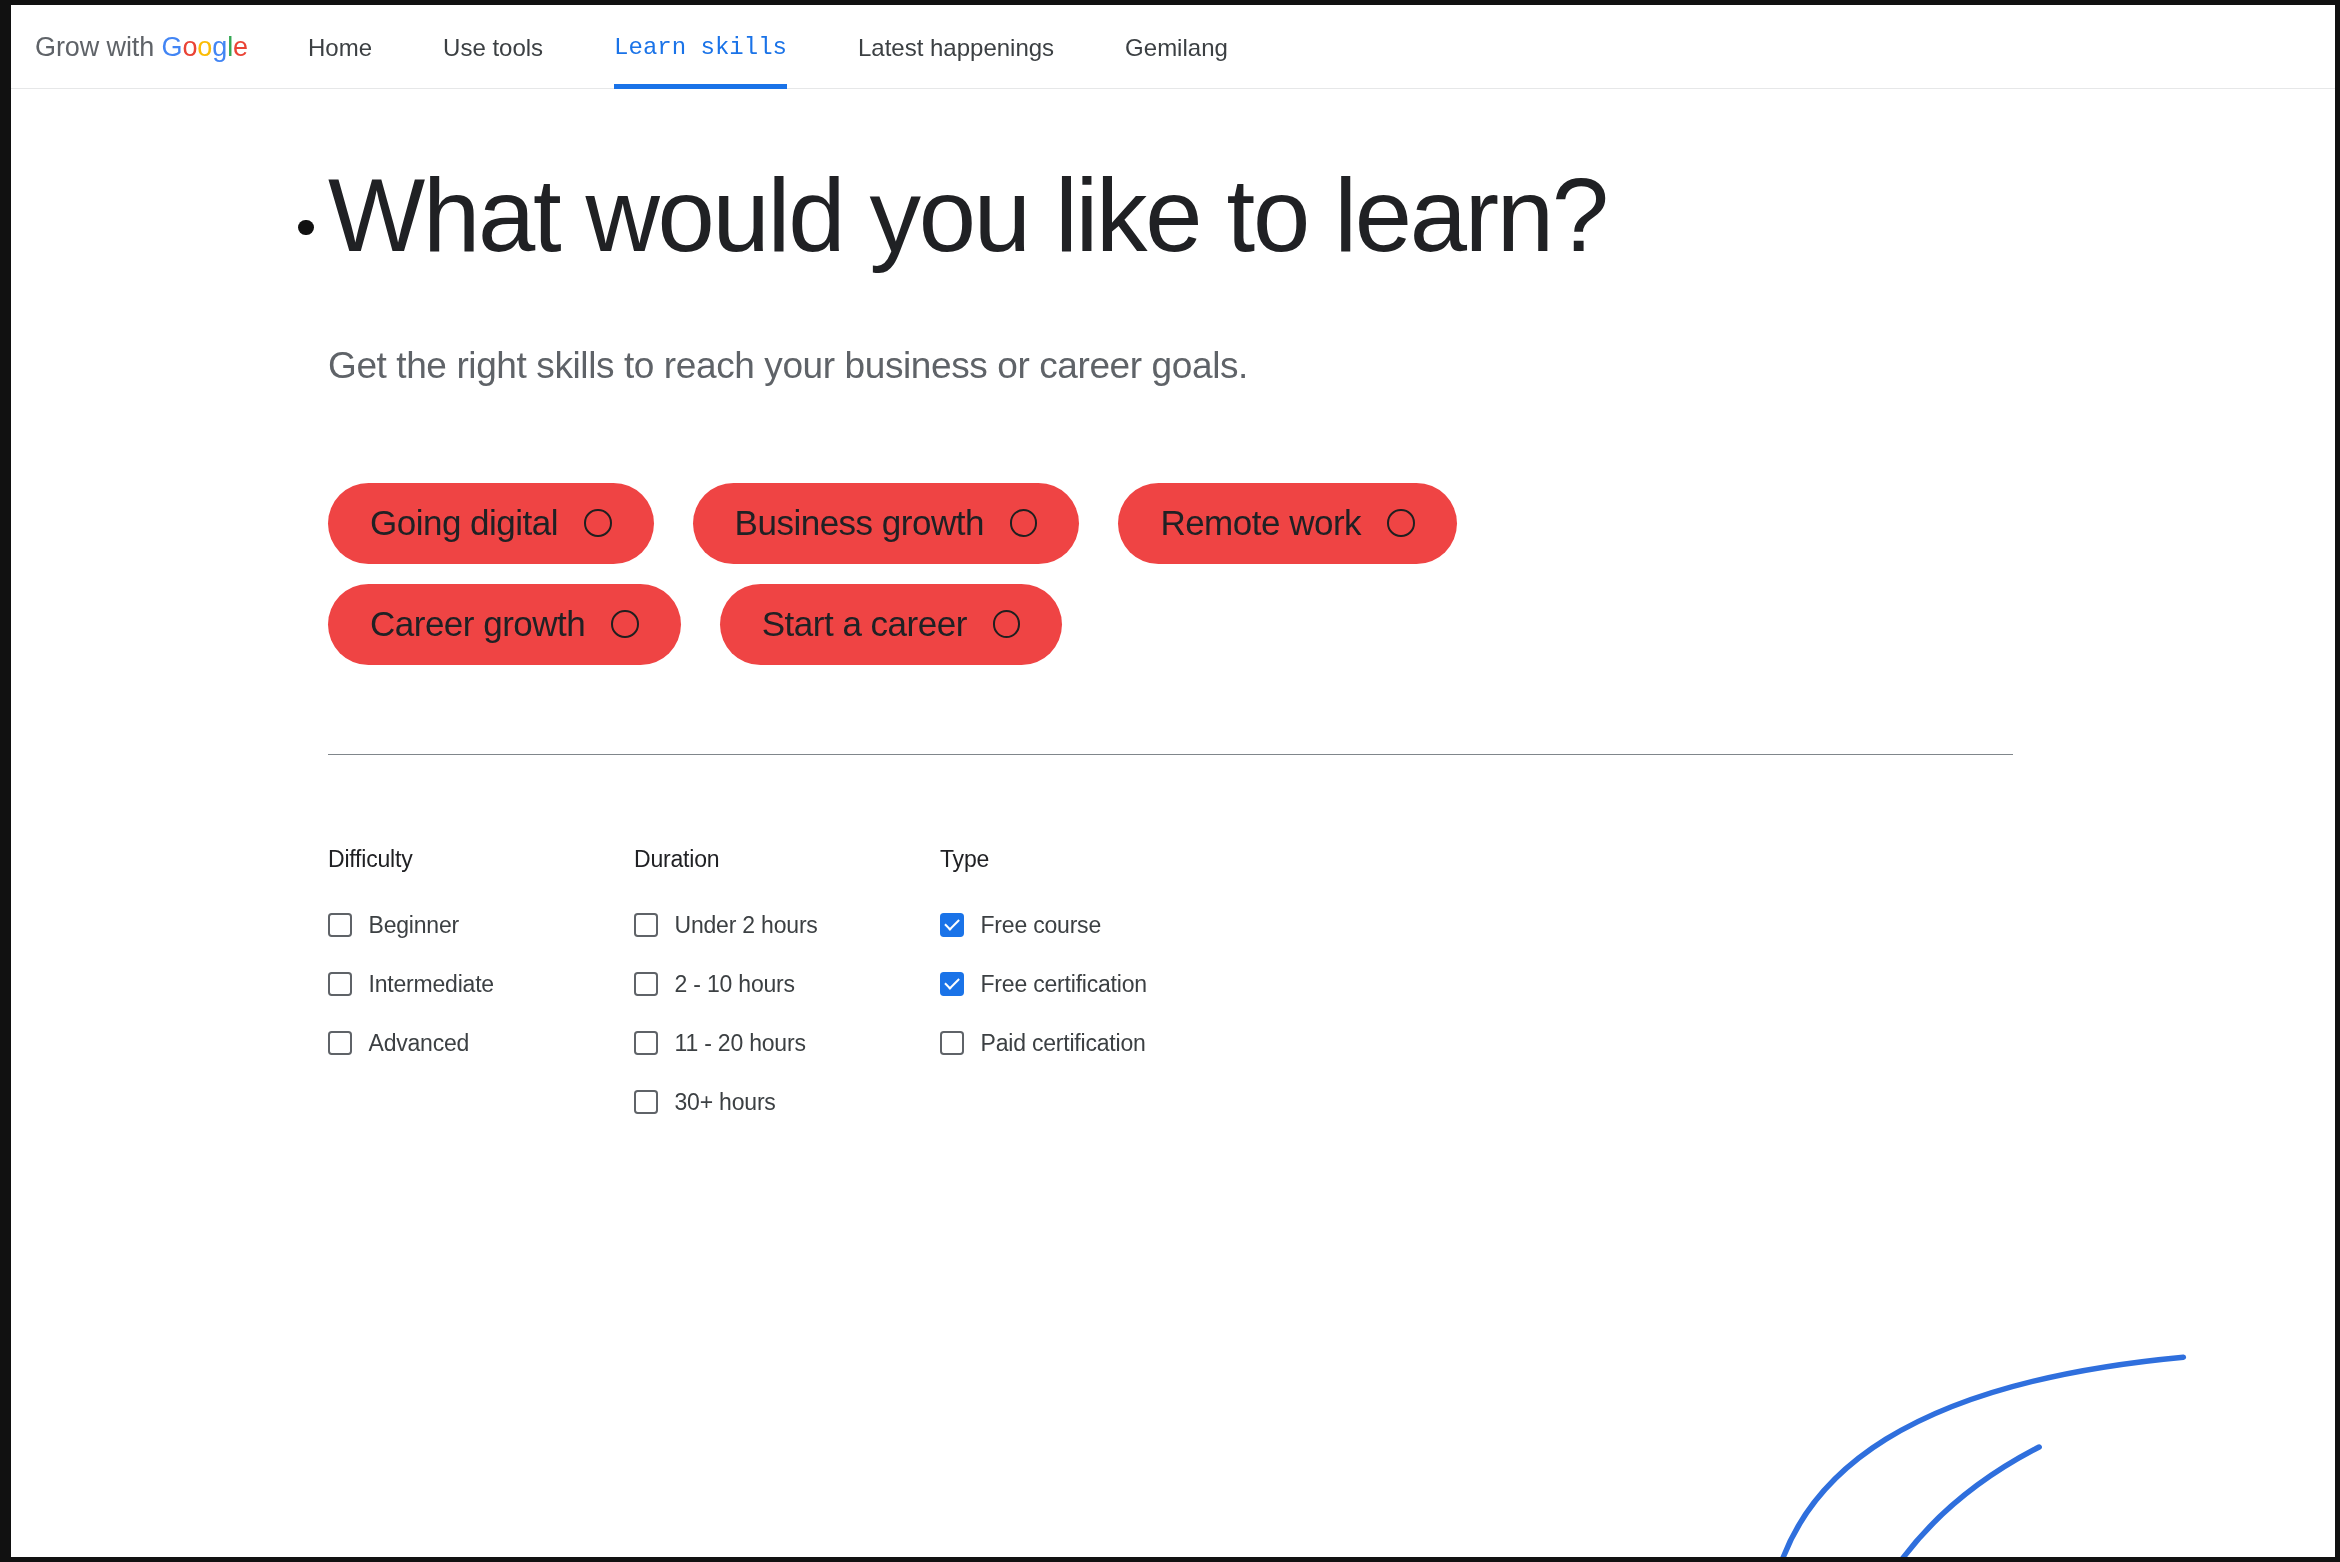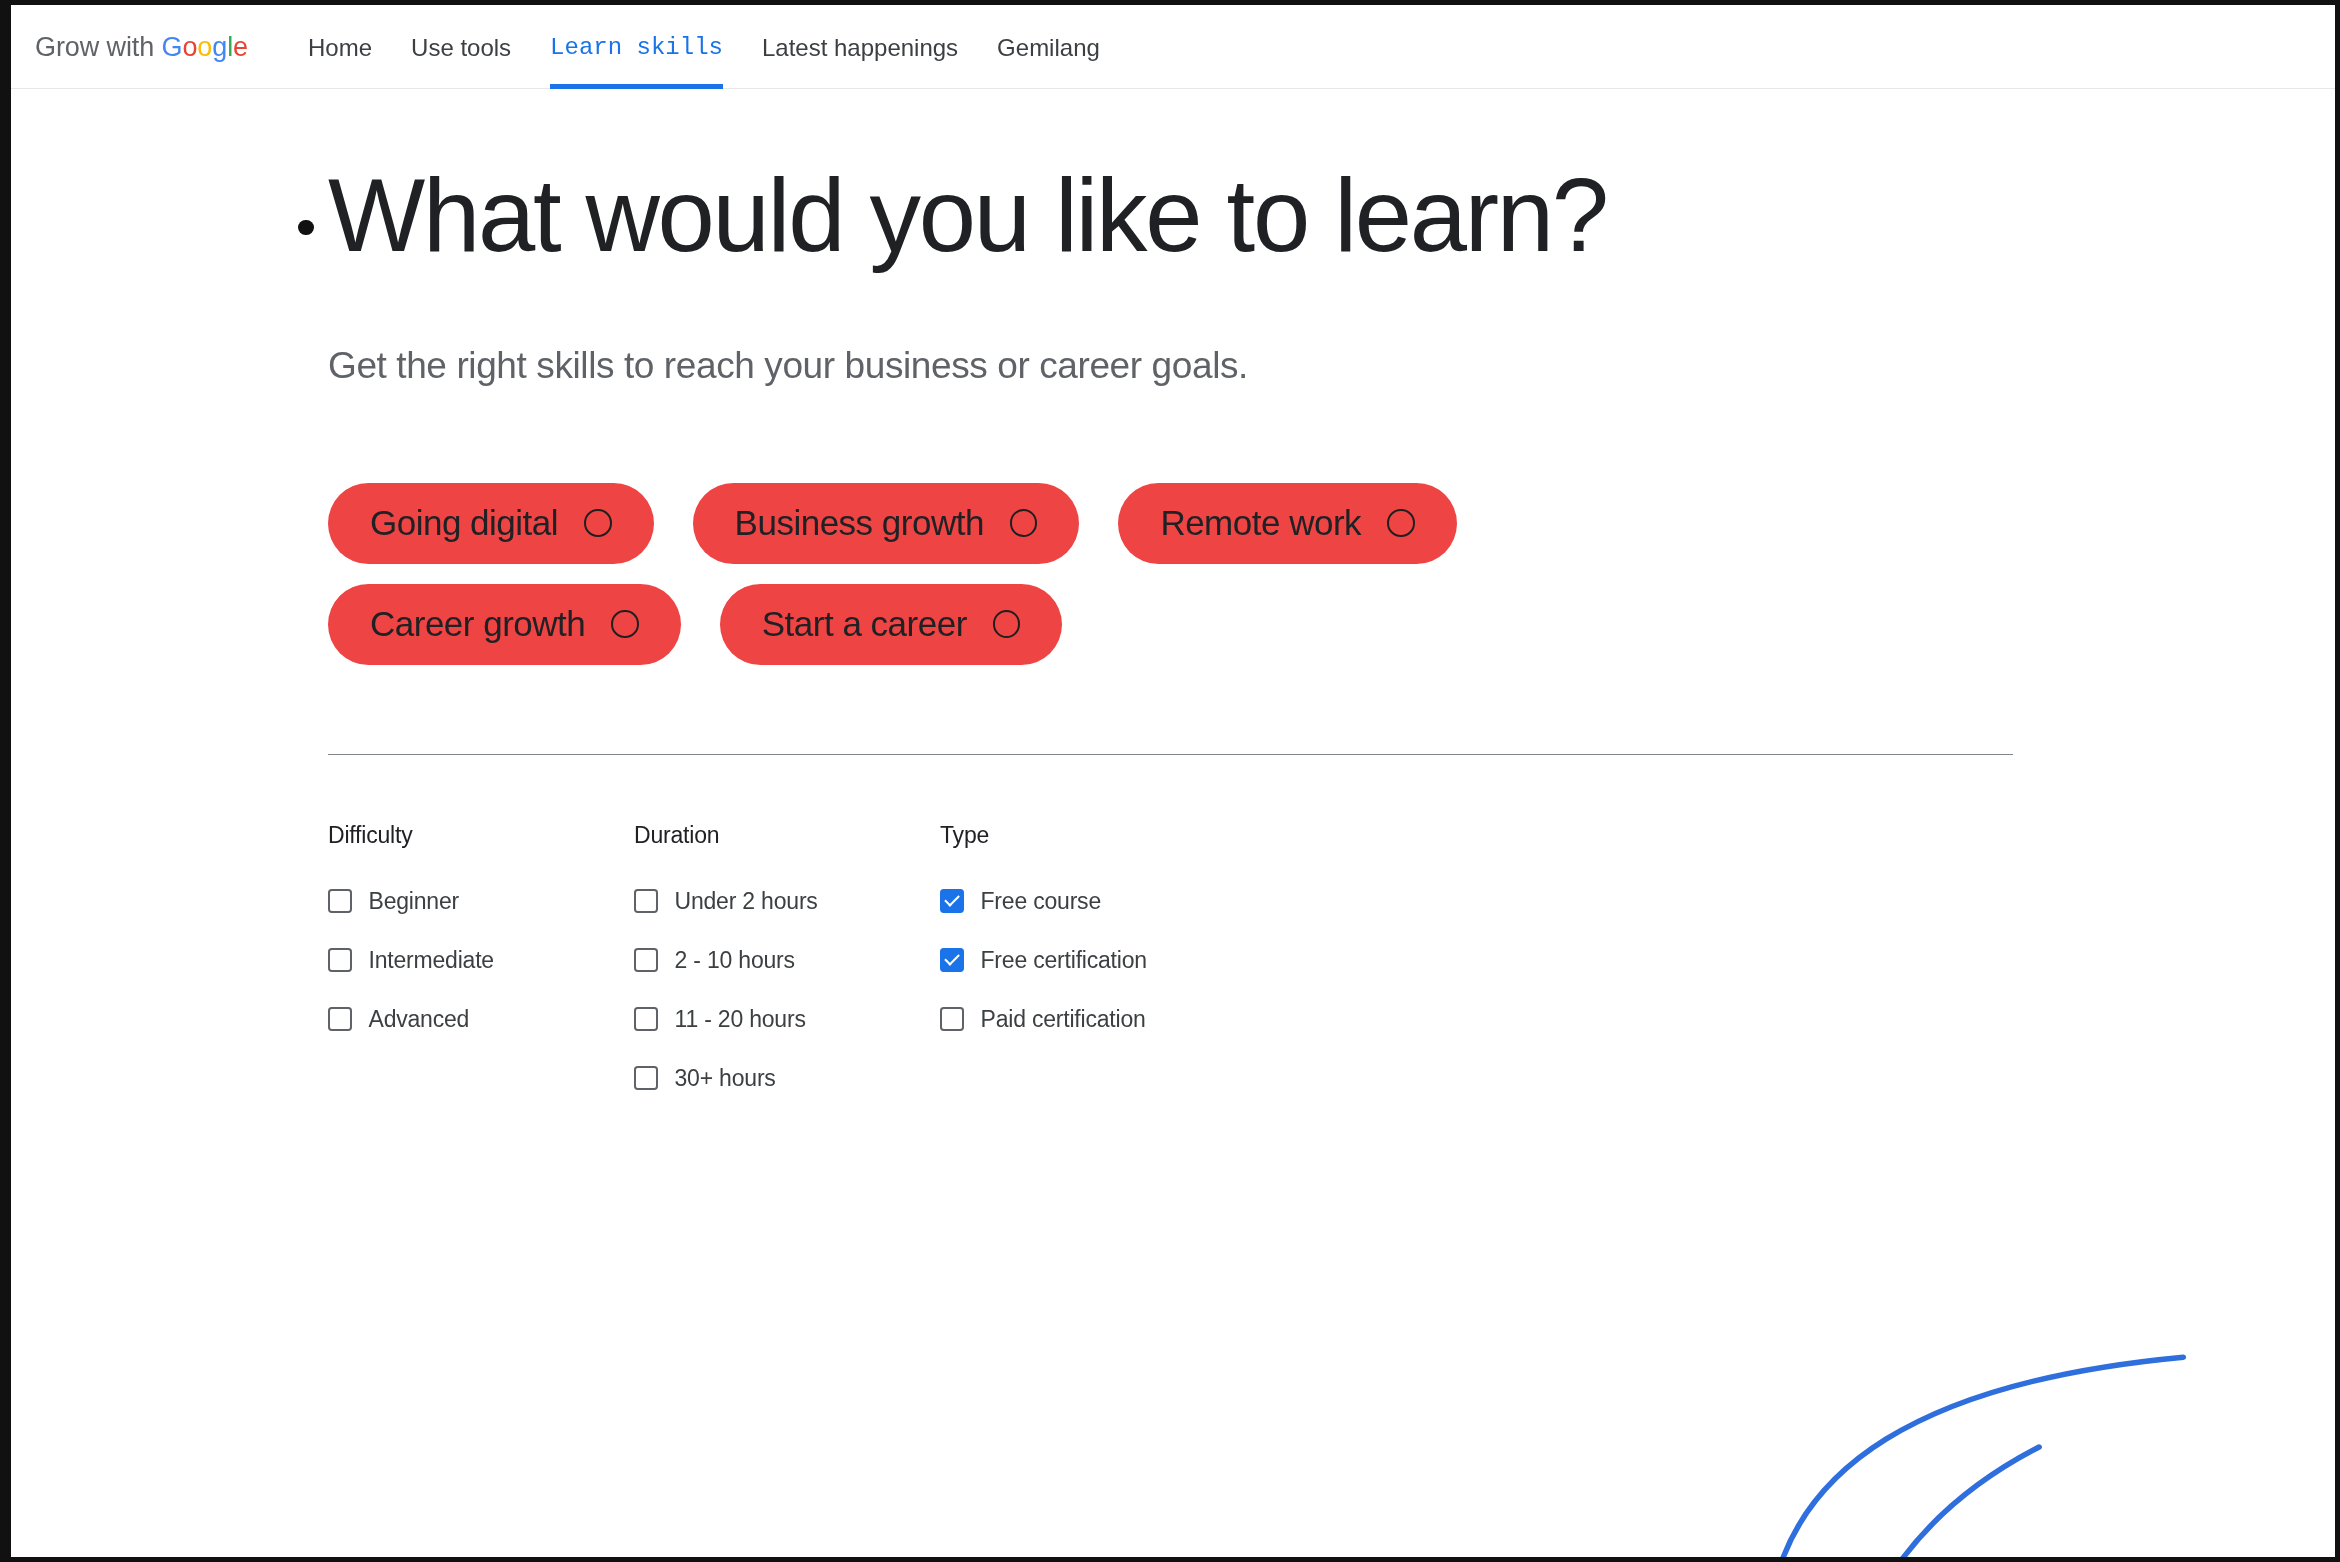--- a/index.html
+++ b/index.html
@@ -59,20 +59,21 @@
   .brand .g-r { color: #EA4335; }
   .brand .g-y { color: #FBBC05; }
   .brand .g-g { color: #34A853; }
   .brand .gw { color: #5f6368; }
 
   .nav {
     display: flex;
     align-items: flex-end;
     margin-left: 60px;
     height: 84px;
+    gap: 32px;
   }
 
   .nav-item {
     position: relative;
     font-size: 24px;
     color: #3c4043;
     white-space: nowrap;
     padding: 29px 0 0 0;
     margin-right: 39px;
     height: 84px;
@@ -178,20 +179,21 @@
     margin-top: 67px;
   }
 
   .filter-col { width: 306px; flex: 0 0 auto; }
 
   .filter-title {
     font-size: 23px;
     color: #202124;
     letter-spacing: -0.2px;
     margin-bottom: 39px;
+    margin-top: 24px;
   }
 
   .filter-opt {
     display: flex;
     align-items: center;
     gap: 16.5px;
     margin-bottom: 32px;
     cursor: pointer;
     white-space: nowrap;
   }

